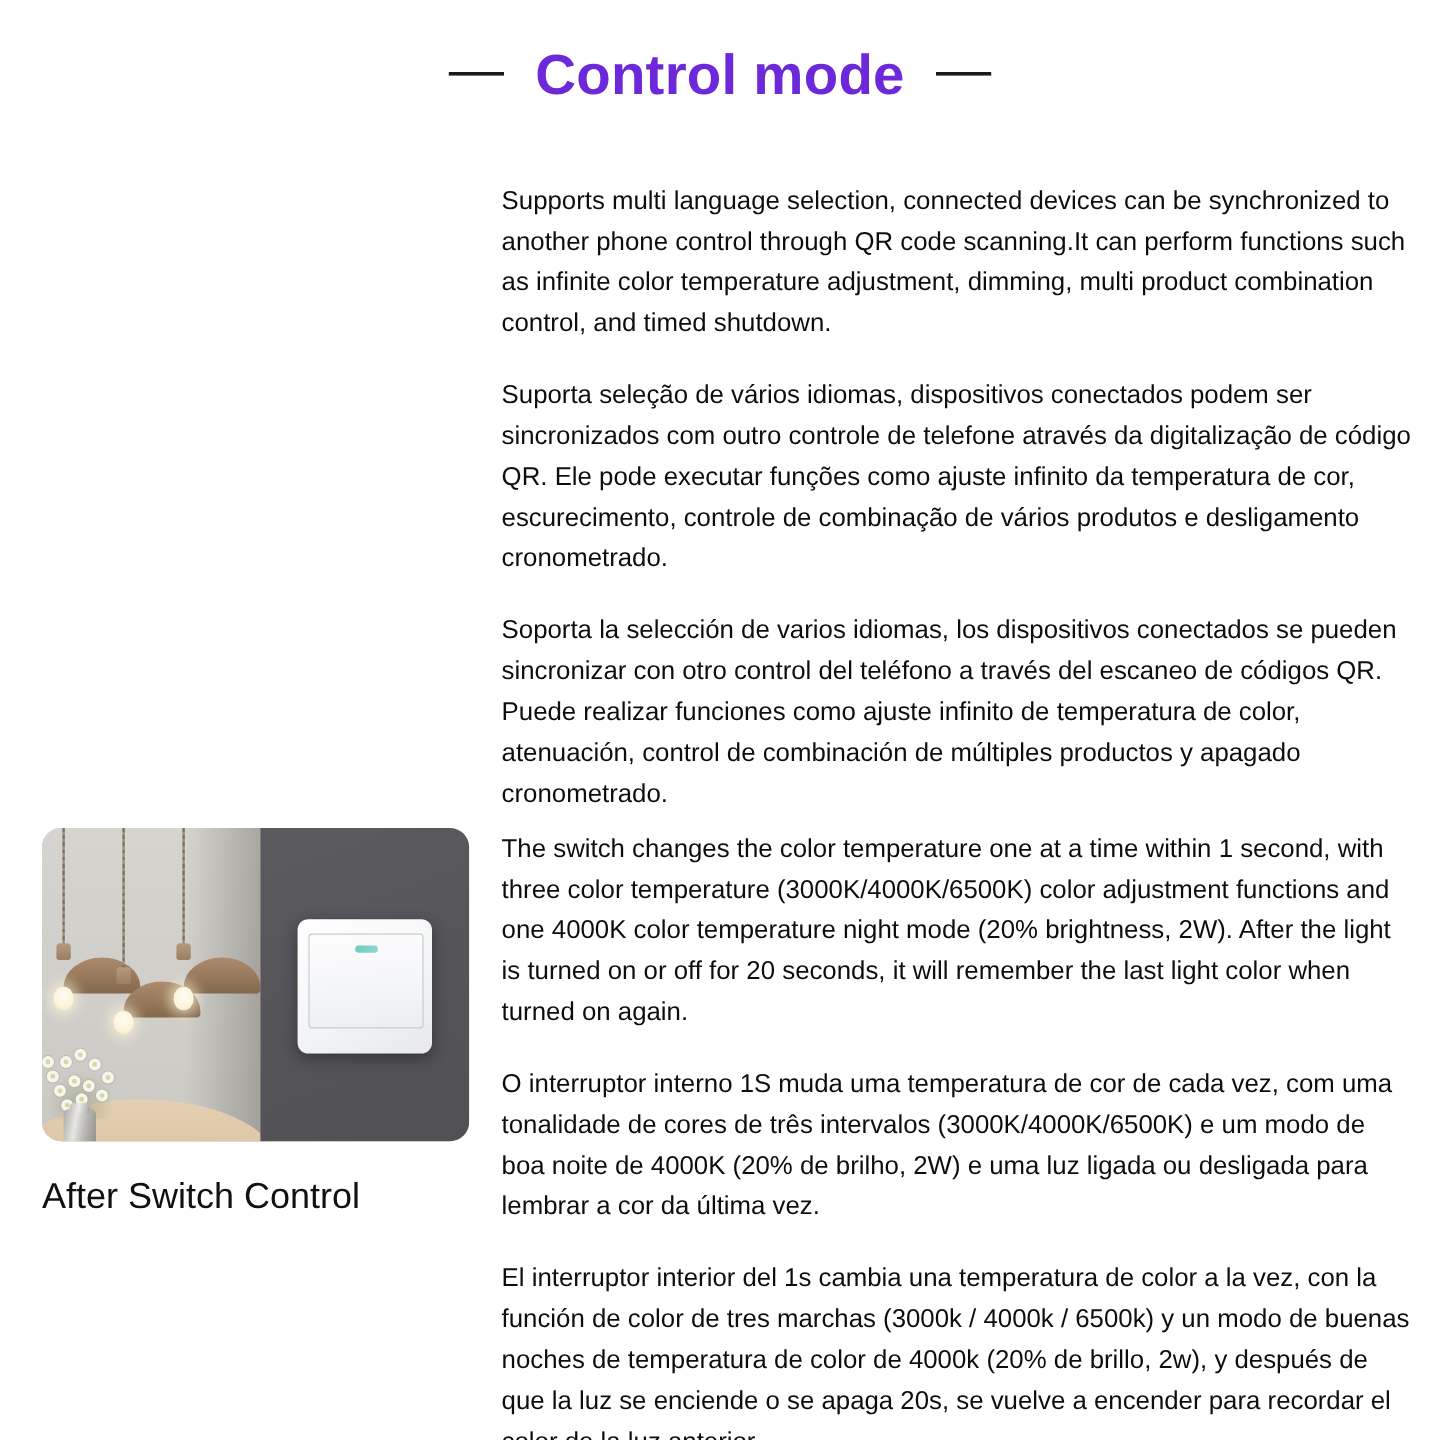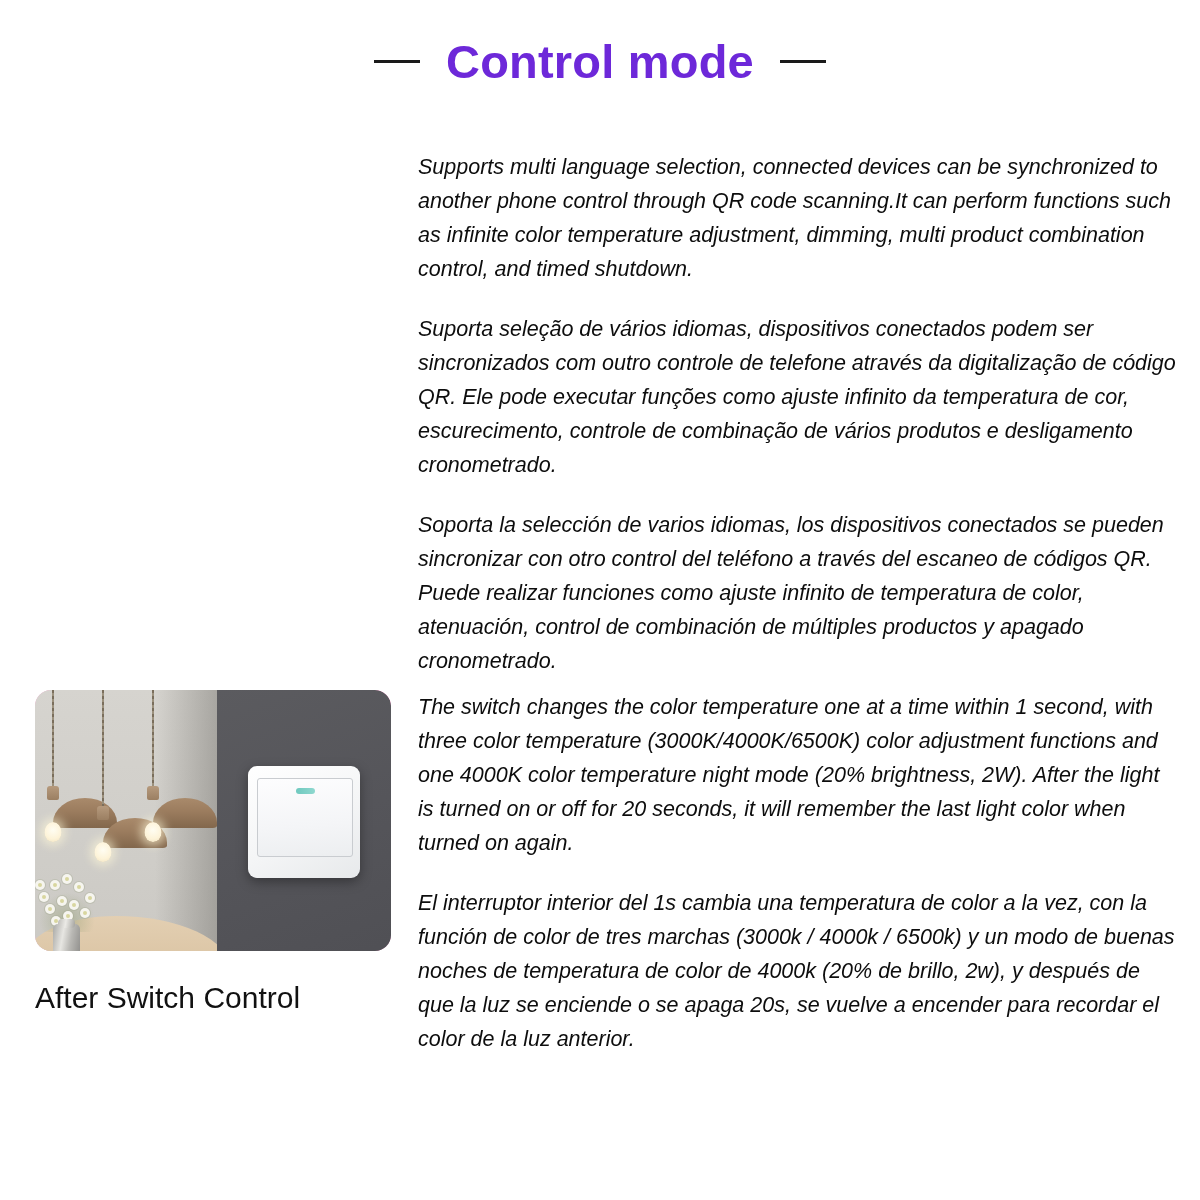--- a/index.html
+++ b/index.html
@@ -56,21 +56,20 @@
     position: absolute;
     left: 35px;
     top: 0;
     width: 356px;
   }
   .text-col {
     position: absolute;
     left: 418px;
     top: 0;
     width: 760px;
-    font-style: italic;
   }
 
   
   .app-icon {
     width: 356px;
     height: 368px;
     border-radius: 78px;
     background: #22b79a;
     position: relative;
     overflow: hidden;
@@ -381,16 +380,17 @@
         </div>
         <div class="pill-label">Simple and natural</div>
       </div>
 
     </div>
     <div class="media-caption">After Switch Control</div>
   </div>
 
   <div class="text-col">
     <p class="para">The switch changes the color temperature one at a time within 1 second, with three color temperature (3000K/4000K/6500K) color adjustment functions and one 4000K color temperature night mode (20% brightness, 2W). After the light is turned on or off for 20 seconds, it will remember the last light color when turned on again.</p>
+    <p class="para">O interruptor interno 1S muda uma temperatura de cor de cada vez, com uma tonalidade de cores de três intervalos (3000K/4000K/6500K) e um modo de boa noite de 4000K (20% de brilho, 2W) e uma luz ligada ou desligada para lembrar a cor da última vez.</p>
     <p class="para">El interruptor interior del 1s cambia una temperatura de color a la vez, con la función de color de tres marchas (3000k / 4000k / 6500k) y un modo de buenas noches de temperatura de color de 4000k (20% de brillo, 2w), y después de que la luz se enciende o se apaga 20s, se vuelve a encender para recordar el color de la luz anterior.</p>
   </div>
 
 </div>
 
 </body></html>

